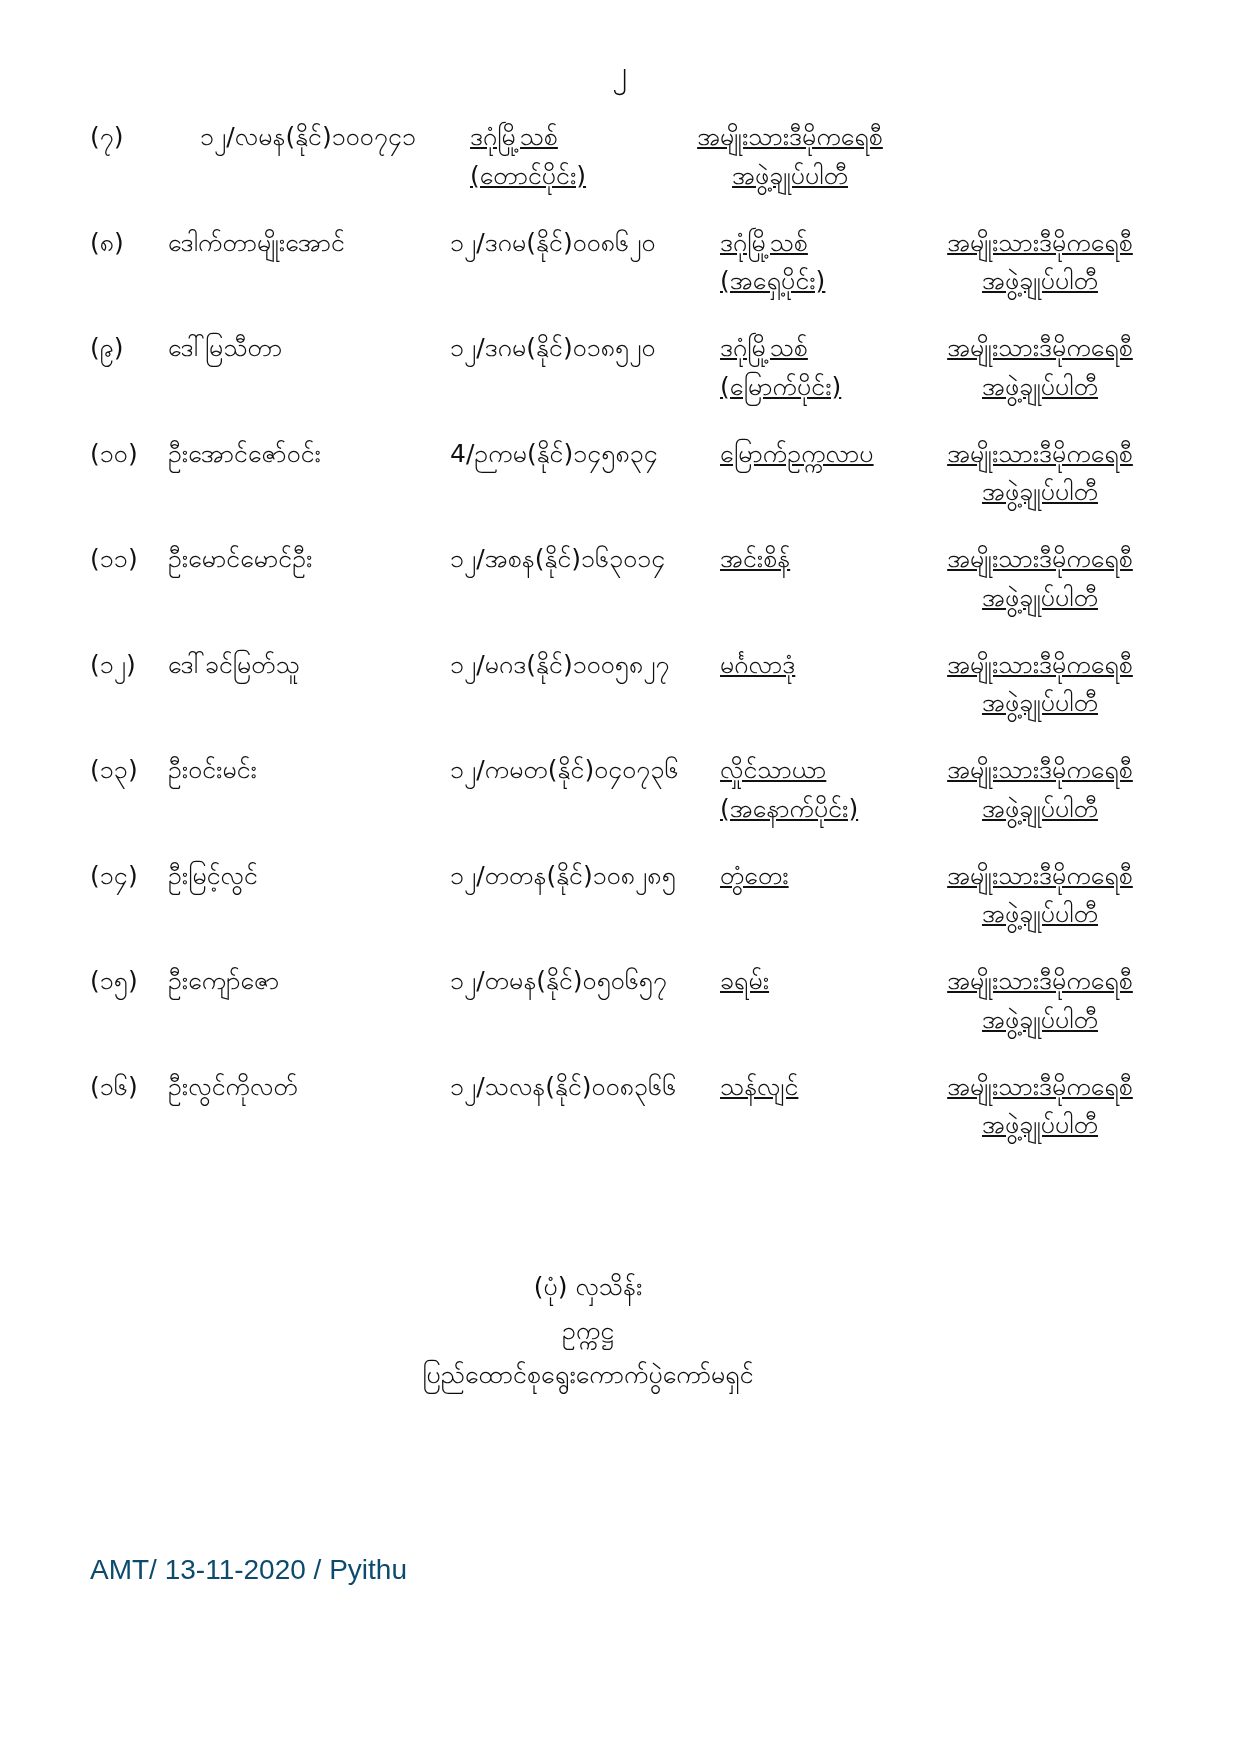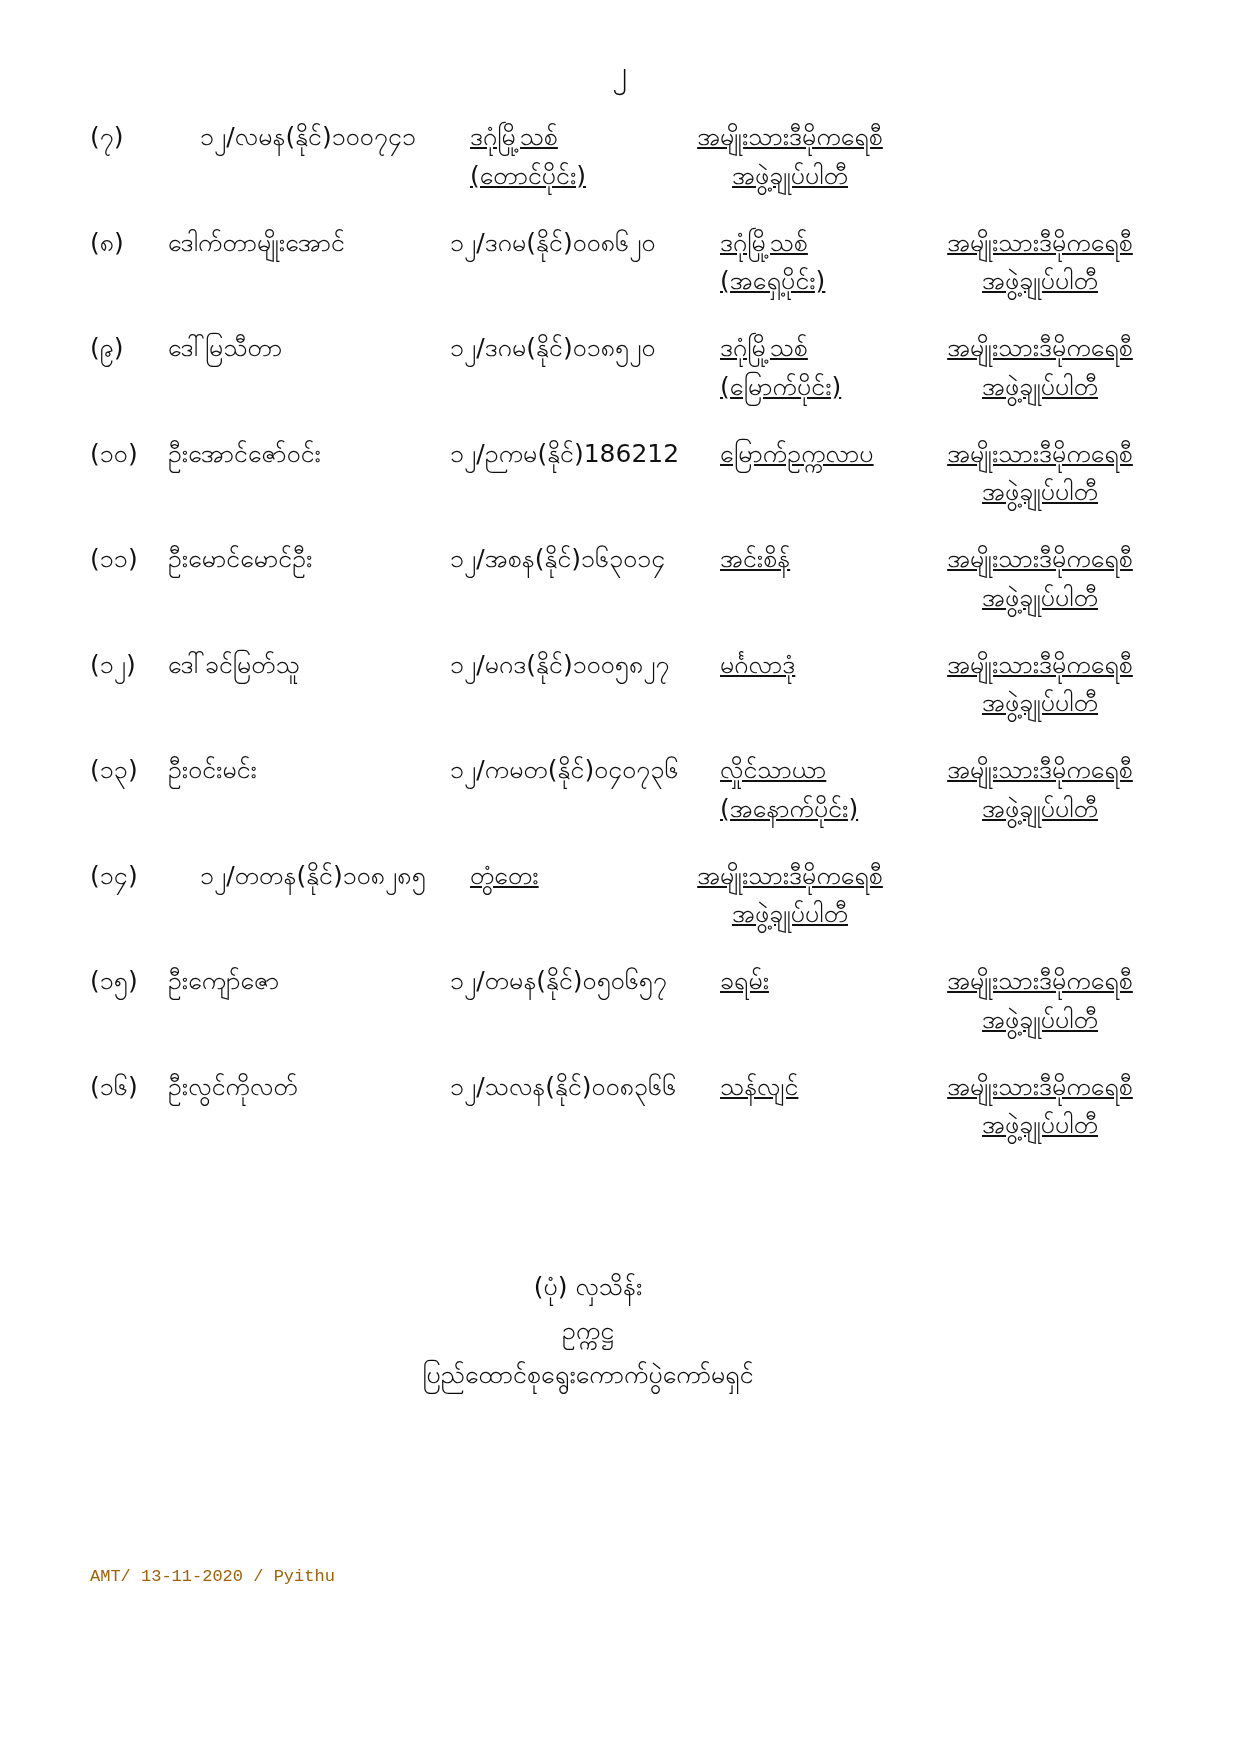--- a/index.html
+++ b/index.html
@@ -84,23 +84,23 @@
   .signature div {
     margin: 0 auto;
   }
   .sig-name { }
   .sig-title { }
   .sig-org { }
   .footer {
     position: absolute;
     bottom: 168px;
     left: 90px;
-    font-family: Liberation Mono, monospace;
-    font-size: 17px;
-    color: #a16207;
+    font-family: Liberation Sans, sans-serif;
+    font-size: 28px;
+    color: #0c4a6e;
   }
 </style>
 </head>
 <body>
 
 <div class="page">
 
   <div class="page-number">၂</div>
 
   <div class="table">
@@ -142,21 +142,21 @@
       </div>
       <div class="cell c-party">
         <span class="sub">အမျိုးသားဒီမိုကရေစီ</span>
         <span class="sub">အဖွဲ့ချုပ်ပါတီ</span>
       </div>
     </div>
 
     <div class="row">
       <div class="cell c-index">(၁၀)</div>
       <div class="cell c-name">ဦးအောင်ဇော်ဝင်း</div>
-      <div class="cell c-nrc">၁၂/ဉကမ(နိုင်)186212</div>
+      <div class="cell c-nrc">4/ဉကမ(နိုင်)၁၄၅၈၃၄</div>
       <div class="cell c-township">
         <span class="sub">မြောက်ဥက္ကလာပ</span>
         <span class="sub"></span>
       </div>
       <div class="cell c-party">
         <span class="sub">အမျိုးသားဒီမိုကရေစီ</span>
         <span class="sub">အဖွဲ့ချုပ်ပါတီ</span>
       </div>
     </div>
 
@@ -197,20 +197,21 @@
         <span class="sub">(အနောက်ပိုင်း)</span>
       </div>
       <div class="cell c-party">
         <span class="sub">အမျိုးသားဒီမိုကရေစီ</span>
         <span class="sub">အဖွဲ့ချုပ်ပါတီ</span>
       </div>
     </div>
 
     <div class="row">
       <div class="cell c-index">(၁၄)</div>
+      <div class="cell c-name">ဦးမြင့်လွင်</div>
       <div class="cell c-nrc">၁၂/တတန(နိုင်)၁၀၈၂၈၅</div>
       <div class="cell c-township">
         <span class="sub">တွံတေး</span>
         <span class="sub"></span>
       </div>
       <div class="cell c-party">
         <span class="sub">အမျိုးသားဒီမိုကရေစီ</span>
         <span class="sub">အဖွဲ့ချုပ်ပါတီ</span>
       </div>
     </div>

